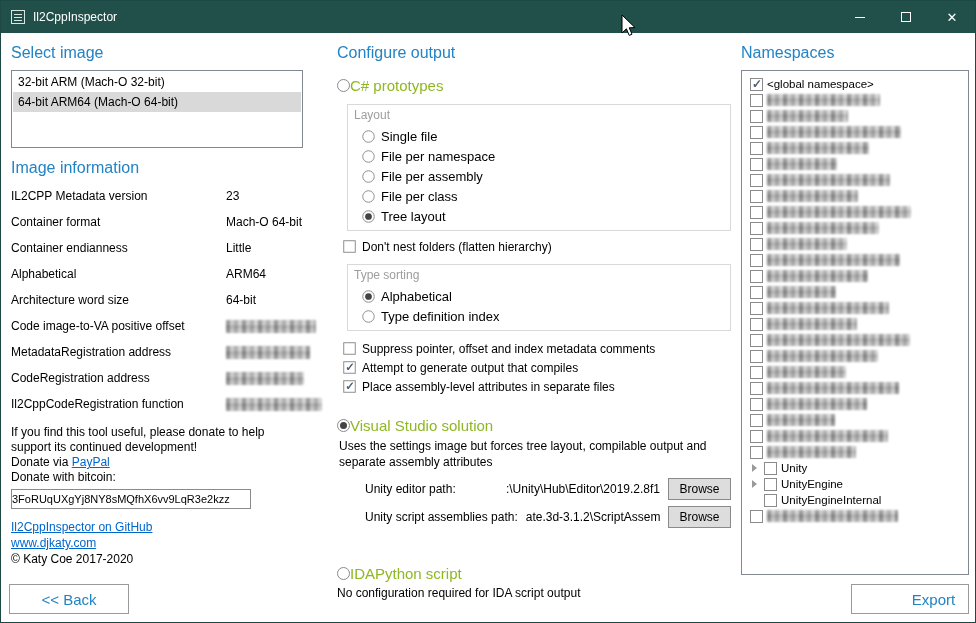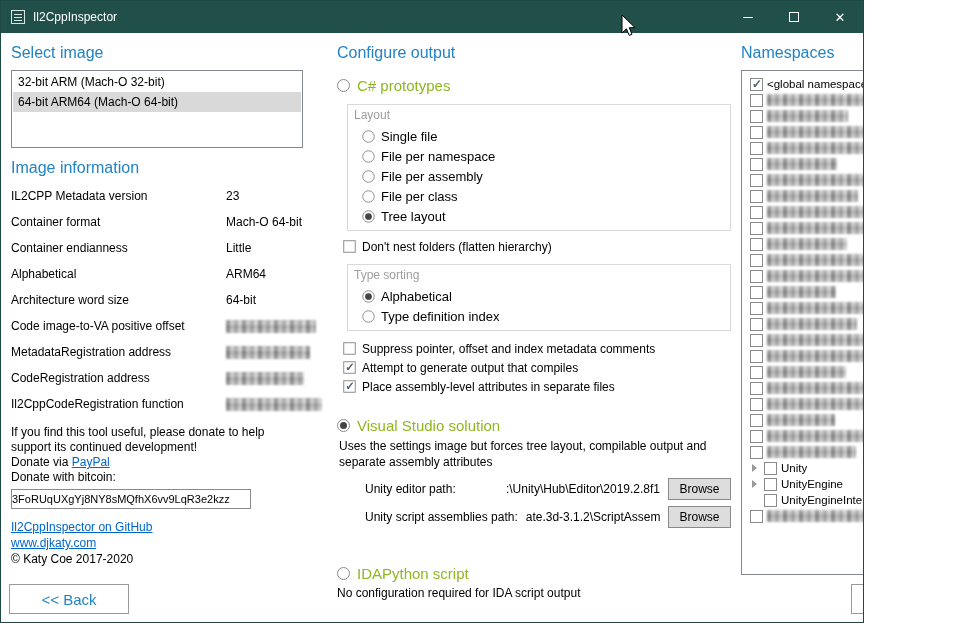--- a/index.html
+++ b/index.html
@@ -1,19 +1,19 @@
 <!DOCTYPE html>
 <html><head>
 <meta charset="utf-8">
 <style>
   * { box-sizing: border-box; margin: 0; padding: 0; }
   html,body { width: 976px; height: 623px; }
   body { font-family: "Liberation Sans", sans-serif; background: #fff; }
 
-  .window { position: relative; width: 864px; height: 623px; background: #fff;
+  .window { position: relative; width: 976px; height: 623px; background: #fff;
             border: 1px solid #1d4944; overflow: hidden; }
 
   
   .titlebar { position: absolute; top: 0; left: 0; right: 0; height: 32px;
               background: #214f4a; display: flex; align-items: center; color: #fff; }
   .app-icon { width: 14px; height: 14px; margin: 0 8px 0 10px; border: 1px solid #d8e5e3;
               position: relative; flex: none; }
   .app-icon::after { content: ''; position: absolute; left: 2px; top: 3px; right: 2px; height: 1px;
                      background: #d8e5e3; box-shadow: 0 3px 0 #d8e5e3, 0 6px 0 #d8e5e3; }
   .title-text { font-size: 12px; }
@@ -66,21 +66,21 @@
                      font-size: 12px; line-height: 13px; color: #4a5f75; font-weight: bold; }
 
   .redacted { display: inline-block; height: 12px; vertical-align: middle; border-radius: 1px;
     background:
       repeating-linear-gradient(90deg, rgba(110,110,110,.55) 0 4px, rgba(200,200,200,.55) 4px 8px,
                                 rgba(150,150,150,.55) 8px 12px, rgba(215,215,215,.55) 12px 16px),
       repeating-linear-gradient(0deg, #c6c6c6 0 4px, #a0a0a0 4px 8px, #d4d4d4 8px 12px);
     filter: blur(1px); }
 
   
-  .mode-row { display: flex; align-items: center; gap: 7px; margin-top: 14px; height: 18px; }
+  .mode-row { display: flex; align-items: center; margin-top: 14px; height: 18px; }
   .mode-row.ida { margin-top: 36px; }
   .mode-row.vs { margin-top: 22px; }
   .mode-label { font-size: 15px; color: #8fb722; }
 
   .groupbox { position: relative; margin: 10px 0 0 10px; width: 384px; border: 1px solid #d9d9d9;
               padding: 3px 10px 7px 14px; }
   .groupbox.ts { margin-top: 10px; }
   .gb-label { font-size: 12px; color: #9d9d9d; line-height: 15px; margin-left: -8px; }
   .opt-row { display: flex; align-items: center; gap: 6px; height: 14px; margin-top: 6px; font-size: 13px; }
   .opt-row .radio, .chk-row .check { transform: scale(.96); }

